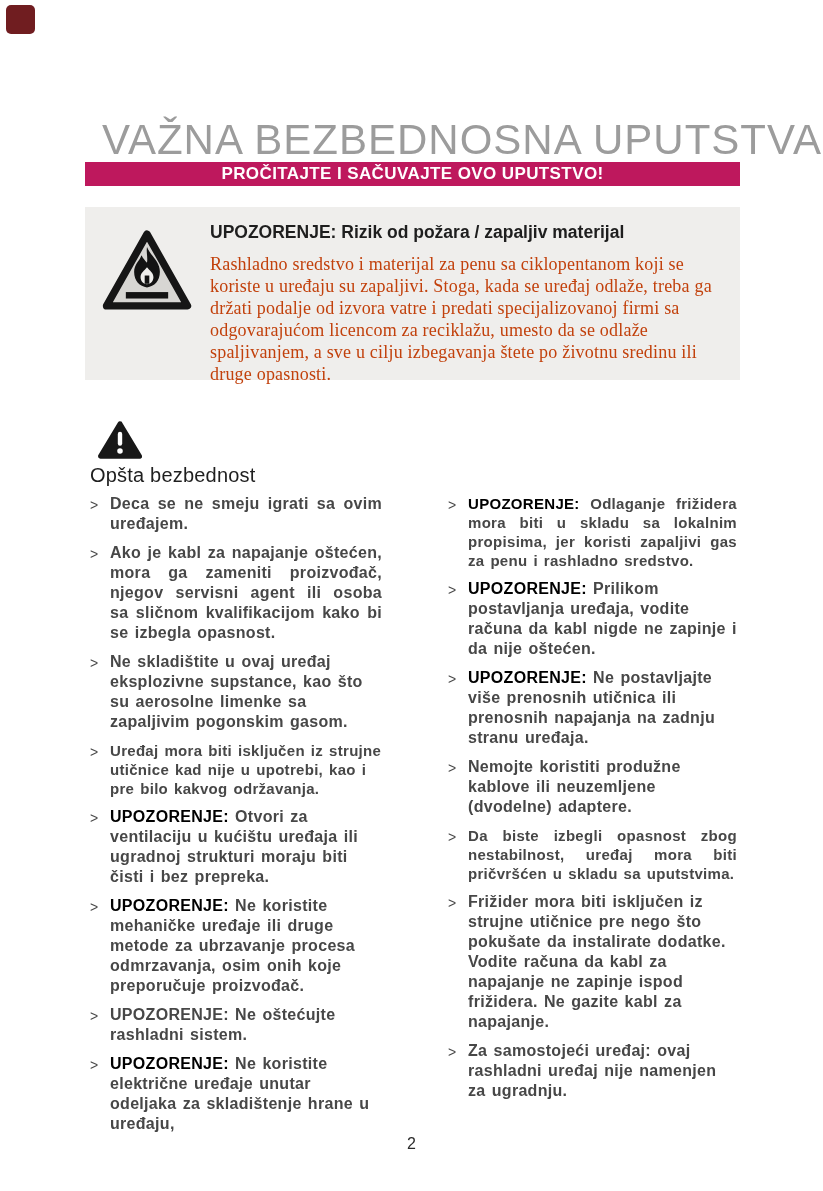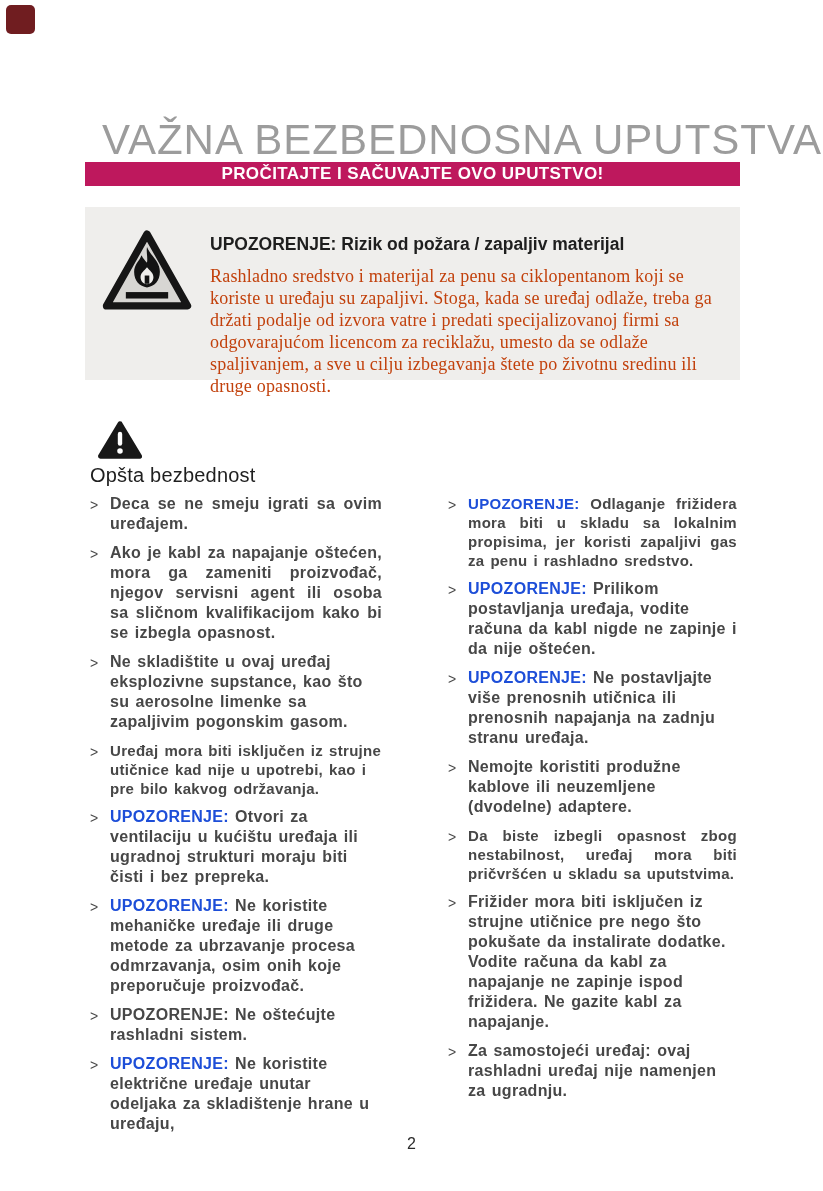--- a/index.html
+++ b/index.html
@@ -27,21 +27,21 @@
     display:flex;align-items:center;justify-content:center;
   }
   .warnbox{
     position:absolute;left:85px;top:207px;width:655px;height:173px;
     background:#efeeec;box-sizing:border-box;
     padding:13px 14px 0 14px;
     display:flex;gap:16px;
   }
   .flame-wrap{width:95px;flex:0 0 95px;display:flex;justify-content:center;}
   .flame-wrap svg{width:92px;height:88px;margin-top:6px;}
-  .warnbox-text{flex:1;min-width:0;margin-top:12px;}
+  .warnbox-text{flex:1;min-width:0;}
   .warnbox-heading{
     font-size:17.5px;font-weight:bold;color:#1e1e1e;margin:2px 0 10px 0;
   }
   .warnbox-body{
     margin:0;font-size:18px;line-height:22px;color:#c2410c;
     letter-spacing:.2px;
     font-family:Liberation Serif, serif;
   }
   .section-head{
     position:absolute;left:98px;top:420px;
@@ -58,21 +58,21 @@
   .cols{
     position:absolute;left:90px;top:494px;width:650px;
     display:flex;
   }
   .col{font-size:16px;line-height:20px;color:#474747;letter-spacing:.3px;word-spacing:1.5px;}
   .col-left{width:292px;flex:0 0 292px;}
   .col-right{width:289px;flex:0 0 289px;margin-left:66px;}
   .item{display:flex;margin:0 0 9px 0;}
   .bullet{flex:0 0 20px;font-size:14px;color:#4a4a4a;padding-top:1px;}
   .itext{flex:1;min-width:0;font-weight:bold;}
-  .itext b{color:#1d4ed8;}
+  .itext b{color:#000000;}
   .justify{text-align:justify;}
   .sm{font-size:15px;line-height:19px;}
   .cont{padding-left:20px;margin-bottom:9px;}
   .page-number{
     position:absolute;left:0;top:1135px;width:823px;
     text-align:center;font-size:16px;color:#2a2a2a;
   }
 </style>
 </head>
 <body>

